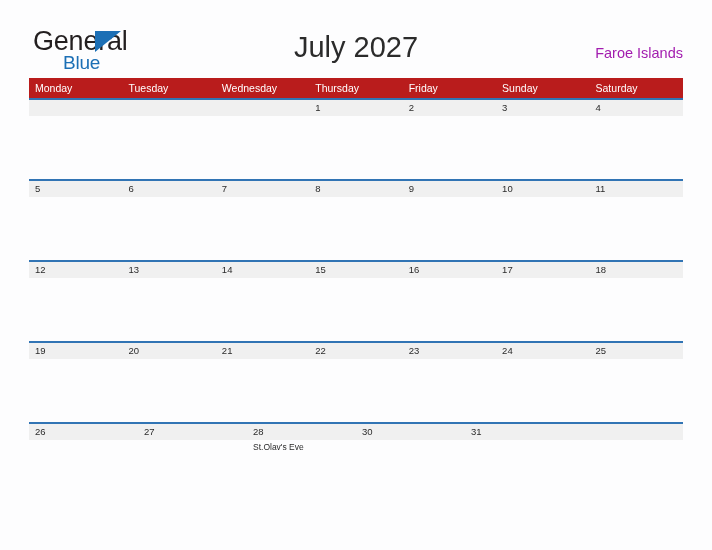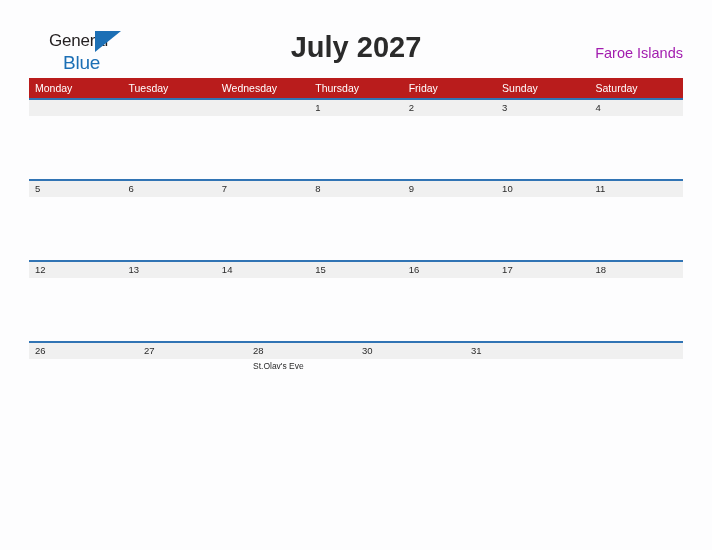--- a/index.html
+++ b/index.html
@@ -26,25 +26,24 @@
     position: absolute;
     left: 33px;
     top: 29px;
     width: 105px;
     height: 44px;
   }
   .logo-general {
     position: absolute;
     left: 0;
     top: 0;
-    font-size: 17px;
+    font-size: 27px;
     letter-spacing: -0.2px;
     color: #231f20;
     line-height: 24px;
-    margin-left: 16px;
   }
   .logo-mark {
     position: absolute;
     left: 62px;
     top: 2px;
     width: 0;
     height: 0;
     border-left: 26px solid #1c6fb5;
     border-bottom: 21px solid transparent;
   }
@@ -59,21 +58,21 @@
   }
 
   .cal-title {
     position: absolute;
     left: 0;
     right: 0;
     top: 31px;
     text-align: center;
     font-size: 29px;
     color: #2b2b2b;
-    font-weight: bold;
+    font-weight: normal;
     margin: 0;
     letter-spacing: 0px;
   }
 
   .cal-region {
     position: absolute;
     right: 29px;
     top: 45px;
     font-size: 14.5px;
     color: #a21caf;
@@ -249,20 +248,46 @@
         </div>
       <div class="day-cell">
           <span class="day-number">17</span>
         </div>
       <div class="day-cell">
           <span class="day-number">18</span>
         </div>
     </div>
   </div>
 
+  <div class="week-row">
+    <div class="week-band"></div>
+    <div class="week-cells">
+      <div class="day-cell">
+          <span class="day-number">19</span>
+        </div>
+      <div class="day-cell">
+          <span class="day-number">20</span>
+        </div>
+      <div class="day-cell">
+          <span class="day-number">21</span>
+        </div>
+      <div class="day-cell">
+          <span class="day-number">22</span>
+        </div>
+      <div class="day-cell">
+          <span class="day-number">23</span>
+        </div>
+      <div class="day-cell">
+          <span class="day-number">24</span>
+        </div>
+      <div class="day-cell">
+          <span class="day-number">25</span>
+        </div>
+    </div>
+  </div>
 
   <div class="week-row">
     <div class="week-band"></div>
     <div class="week-cells">
       <div class="day-cell">
           <span class="day-number">26</span>
         </div>
       <div class="day-cell">
           <span class="day-number">27</span>
         </div>

